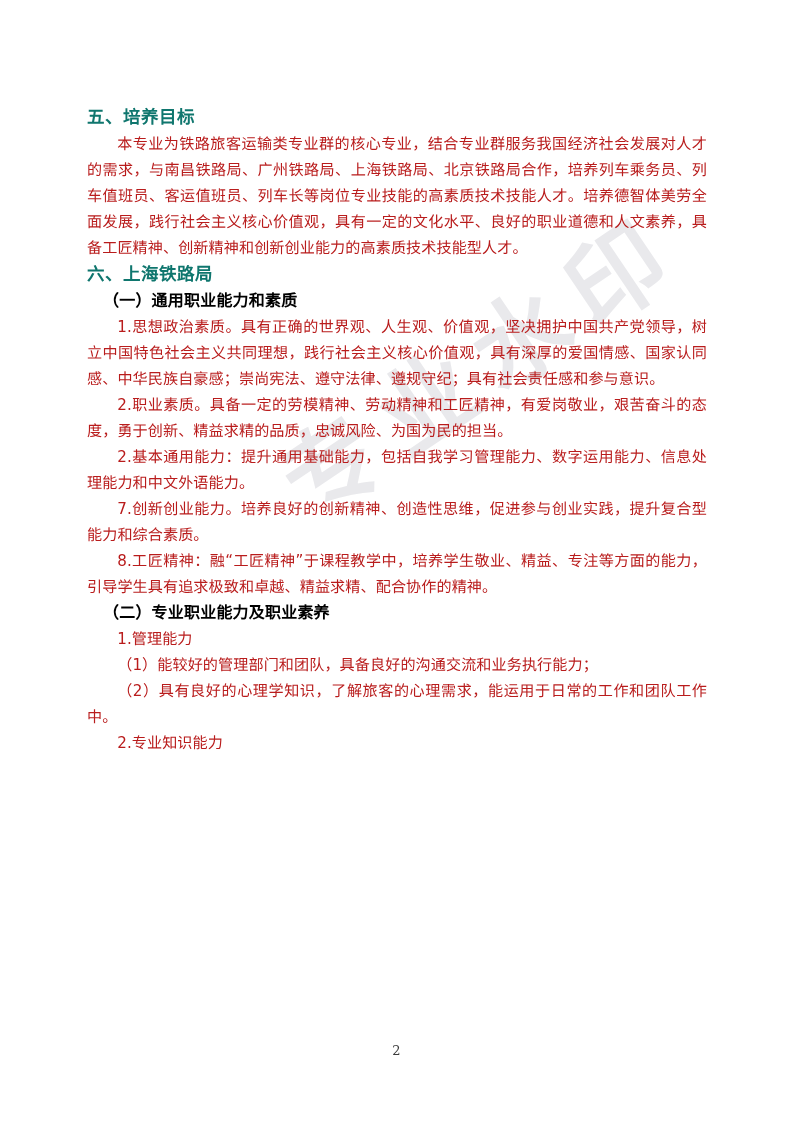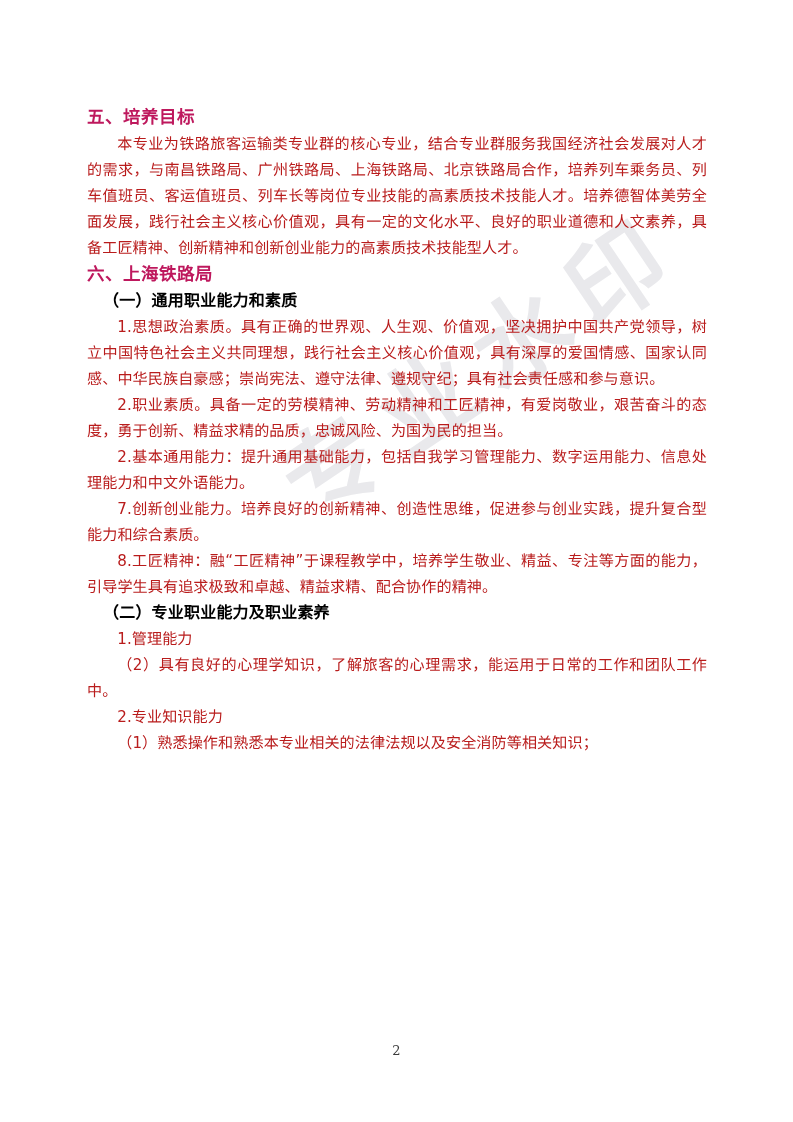--- a/index.html
+++ b/index.html
@@ -53,21 +53,21 @@
     left: 87px;
     top: 104px;
     width: 620px;
     z-index: 2;
   }
 
   .h1 {
     font-family: "DejaVu Serif", "Liberation Serif", serif;
     font-size: 17.5px;
     font-weight: 700;
-    color: #be185d;
+    color: #0f766e;
     line-height: 26px;
     margin: 0 0 1px 0;
     letter-spacing: 0.5px;
   }
   .h2 {
     font-family: "DejaVu Sans", "Liberation Sans", sans-serif;
     font-size: 16px;
     font-weight: 700;
     color: #000000;
     line-height: 26px;
@@ -121,23 +121,23 @@
 
     <h2 class="h2">（一）通用职业能力和素质</h2>
     <p class="para">1.思想政治素质。具有正确的世界观、人生观、价值观，坚决拥护中国共产党领导，树立中国特色社会主义共同理想，践行社会主义核心价值观，具有深厚的爱国情感、国家认同感、中华民族自豪感；崇尚宪法、遵守法律、遵规守纪；具有社会责任感和参与意识。</p>
     <p class="para">2.职业素质。具备一定的劳模精神、劳动精神和工匠精神，有爱岗敬业，艰苦奋斗的态度，勇于创新、精益求精的品质，忠诚风险、为国为民的担当。</p>
     <p class="para">2.基本通用能力：提升通用基础能力，包括自我学习管理能力、数字运用能力、信息处理能力和中文外语能力。</p>
     <p class="para">7.创新创业能力。培养良好的创新精神、创造性思维，促进参与创业实践，提升复合型能力和综合素质。</p>
     <p class="para">8.工匠精神：融“工匠精神”于课程教学中，培养学生敬业、精益、专注等方面的能力，引导学生具有追求极致和卓越、精益求精、配合协作的精神。</p>
 
     <h2 class="h2">（二）专业职业能力及职业素养</h2>
     <p class="para">1.管理能力</p>
+    <p class="para">（1）能较好的管理部门和团队，具备良好的沟通交流和业务执行能力；</p>
     <p class="para">（2）具有良好的心理学知识，了解旅客的心理需求，能运用于日常的工作和团队工作中。</p>
     <p class="para">2.专业知识能力</p>
-    <p class="para">（1）熟悉操作和熟悉本专业相关的法律法规以及安全消防等相关知识；</p>
 
   </div>
 
   <div class="footer">
     <span class="page-number">2</span>
   </div>
 
 </div>
 
 </body></html>

